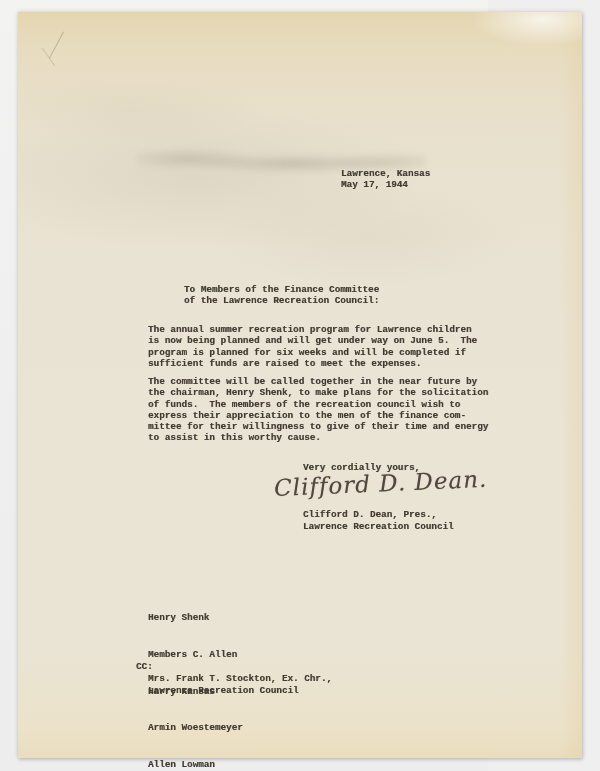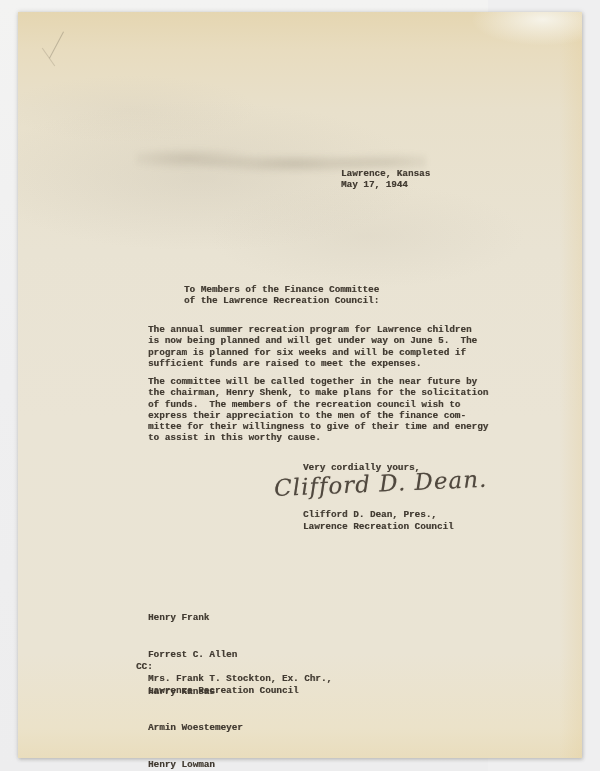--- a/index.html
+++ b/index.html
@@ -116,25 +116,25 @@
 to assist in this worthy cause.</div>
 
     <div class="type closing">Very cordially yours,</div>
 
     <div class="signature">Clifford D. Dean.</div>
 
     <div class="type signer-name">Clifford D. Dean, Pres.,</div>
     <div class="type signer-org">Lawrence Recreation Council</div>
 
     <div class="type distribution">
-      <div>Henry Frank</div>
-      <div>Forrest C. Allen</div>
+      <div>Henry Shenk</div>
+      <div>Members C. Allen</div>
       <div>Harry Kansas</div>
       <div>Armin Woestemeyer</div>
-      <div>Henry Lowman</div>
+      <div>Allen Lowman</div>
     </div>
 
     <div class="type cc-label">CC:</div>
     <div class="type cc-details">Mrs. Frank T. Stockton, Ex. Chr.,
 Lawrence Recreation Council</div>
 
   </div>
 </div>
 
 </body></html>

